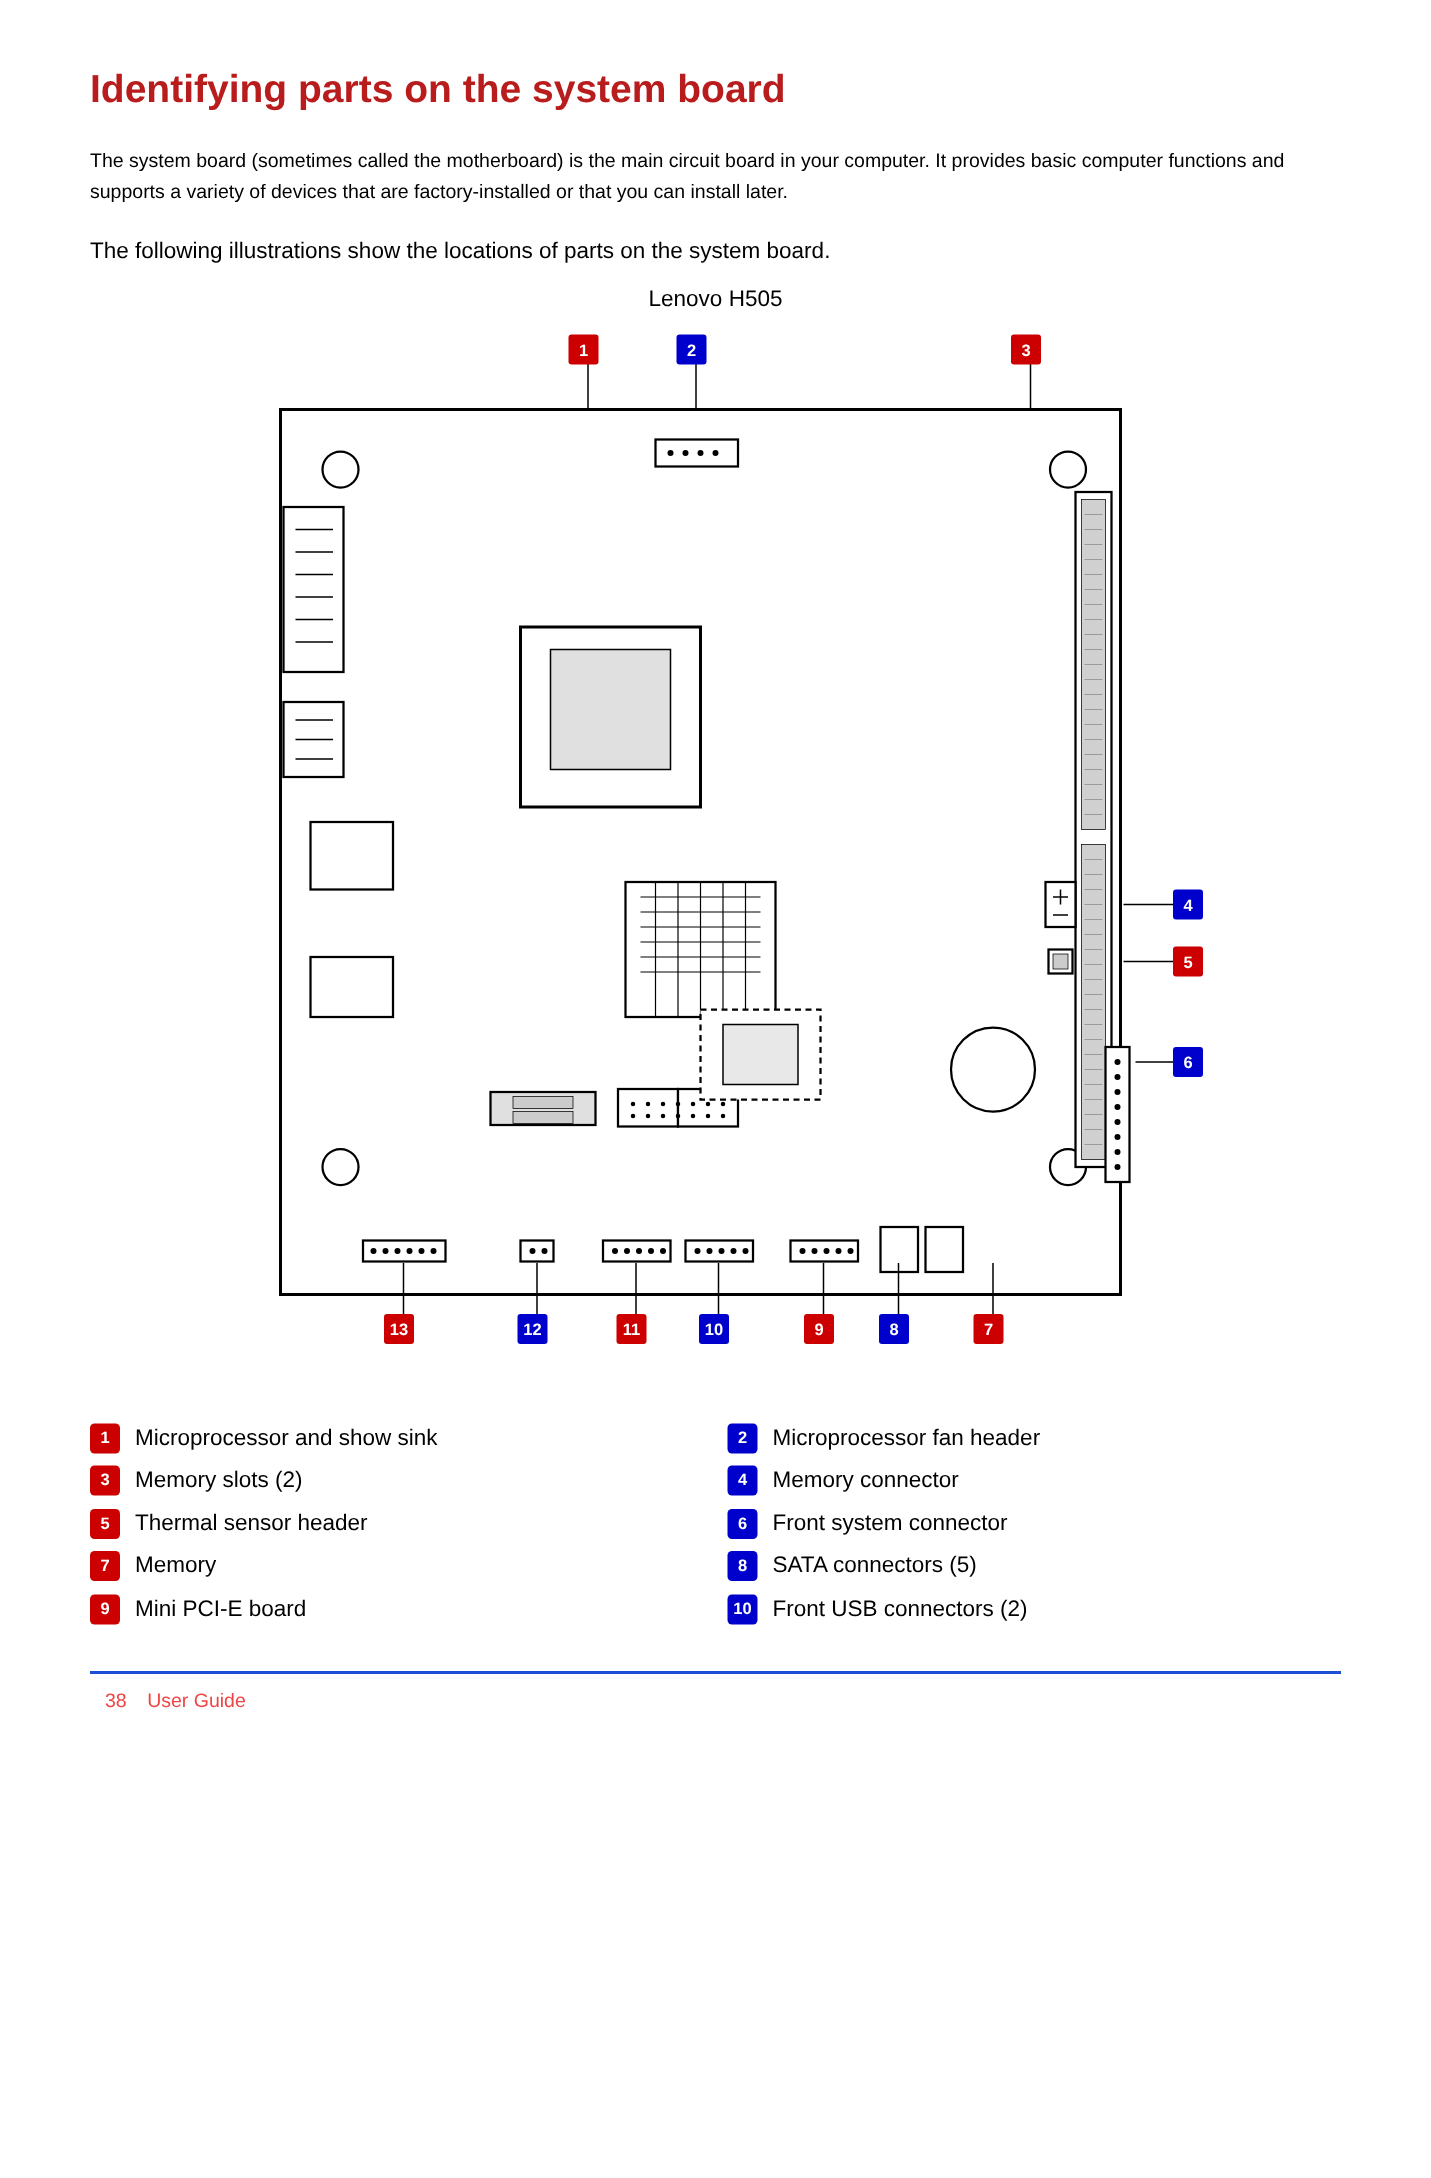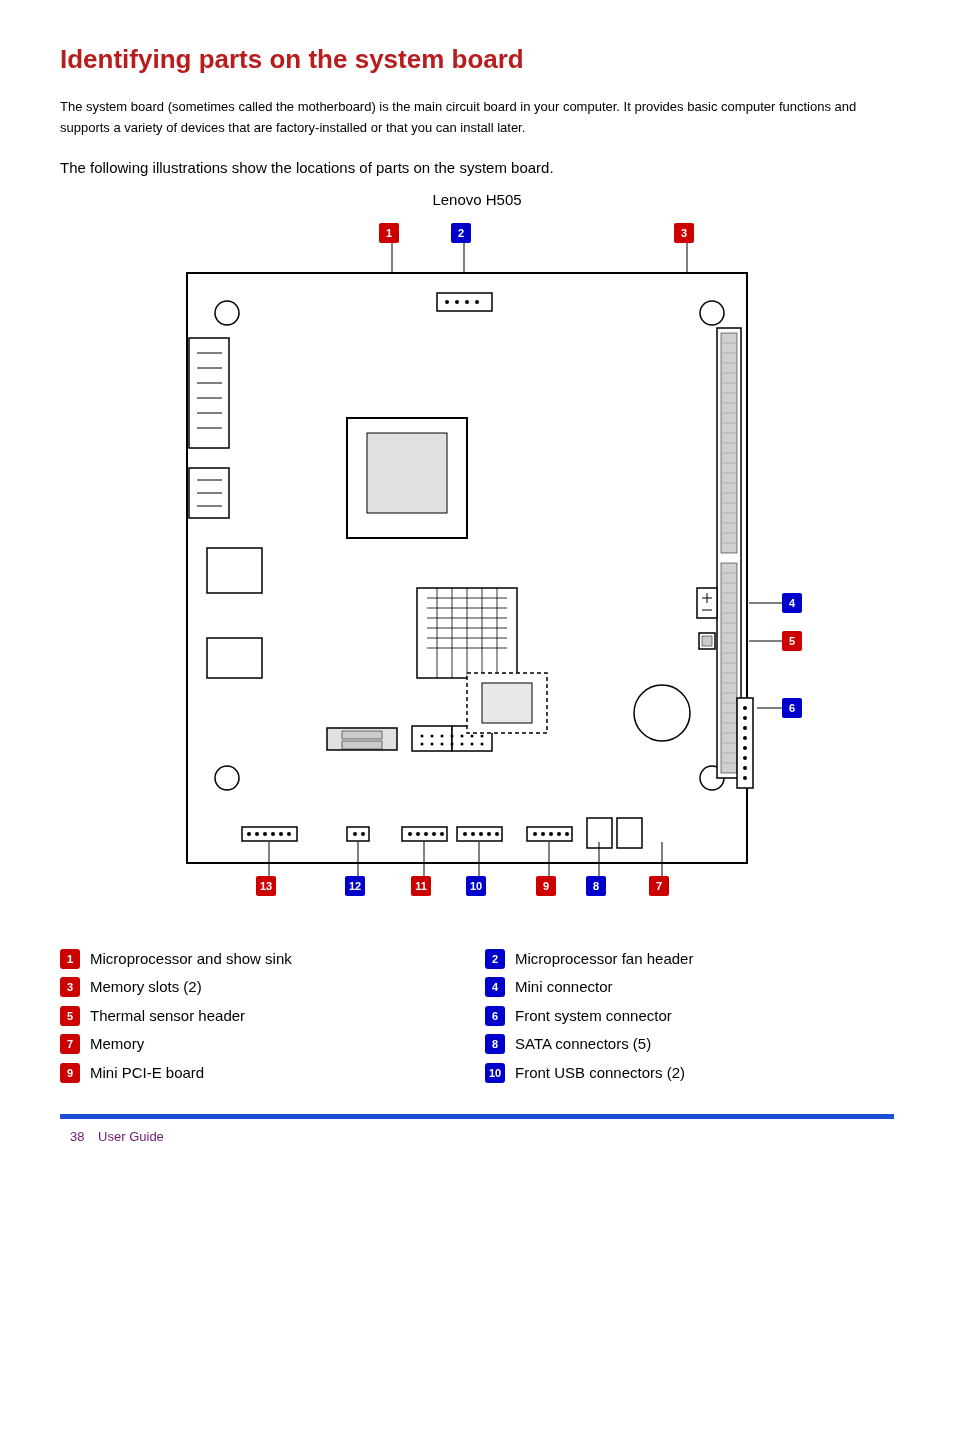--- a/index.html
+++ b/index.html
@@ -65,22 +65,22 @@
     .part-item {
       display: flex;
       align-items: center;
       gap: 10px;
       font-size: 15px;
     }
     .footer {
       margin-top: 30px;
       font-size: 13px;
       font-weight: bold;
-      color: #701a75;
-      border-top: 5px solid #1d4ed8;
+      color: #ef4444;
+      border-top: 2px solid #1d4ed8;
       padding-top: 8px;
     }
     .footer span {
       font-size: 13px;
       font-weight: normal;
       margin-left: 10px;
     }
   </style>
 </head>
 <body>
@@ -337,21 +337,21 @@
   <div class="part-item">
     <span class="badge badge-blue">2</span>
     <span>Microprocessor fan header</span>
   </div>
   <div class="part-item">
     <span class="badge badge-red">3</span>
     <span>Memory slots (2)</span>
   </div>
   <div class="part-item">
     <span class="badge badge-blue">4</span>
-    <span>Mini connector</span>
+    <span>Memory connector</span>
   </div>
   <div class="part-item">
     <span class="badge badge-red">5</span>
     <span>Thermal sensor header</span>
   </div>
   <div class="part-item">
     <span class="badge badge-blue">6</span>
     <span>Front system connector</span>
   </div>
   <div class="part-item">

